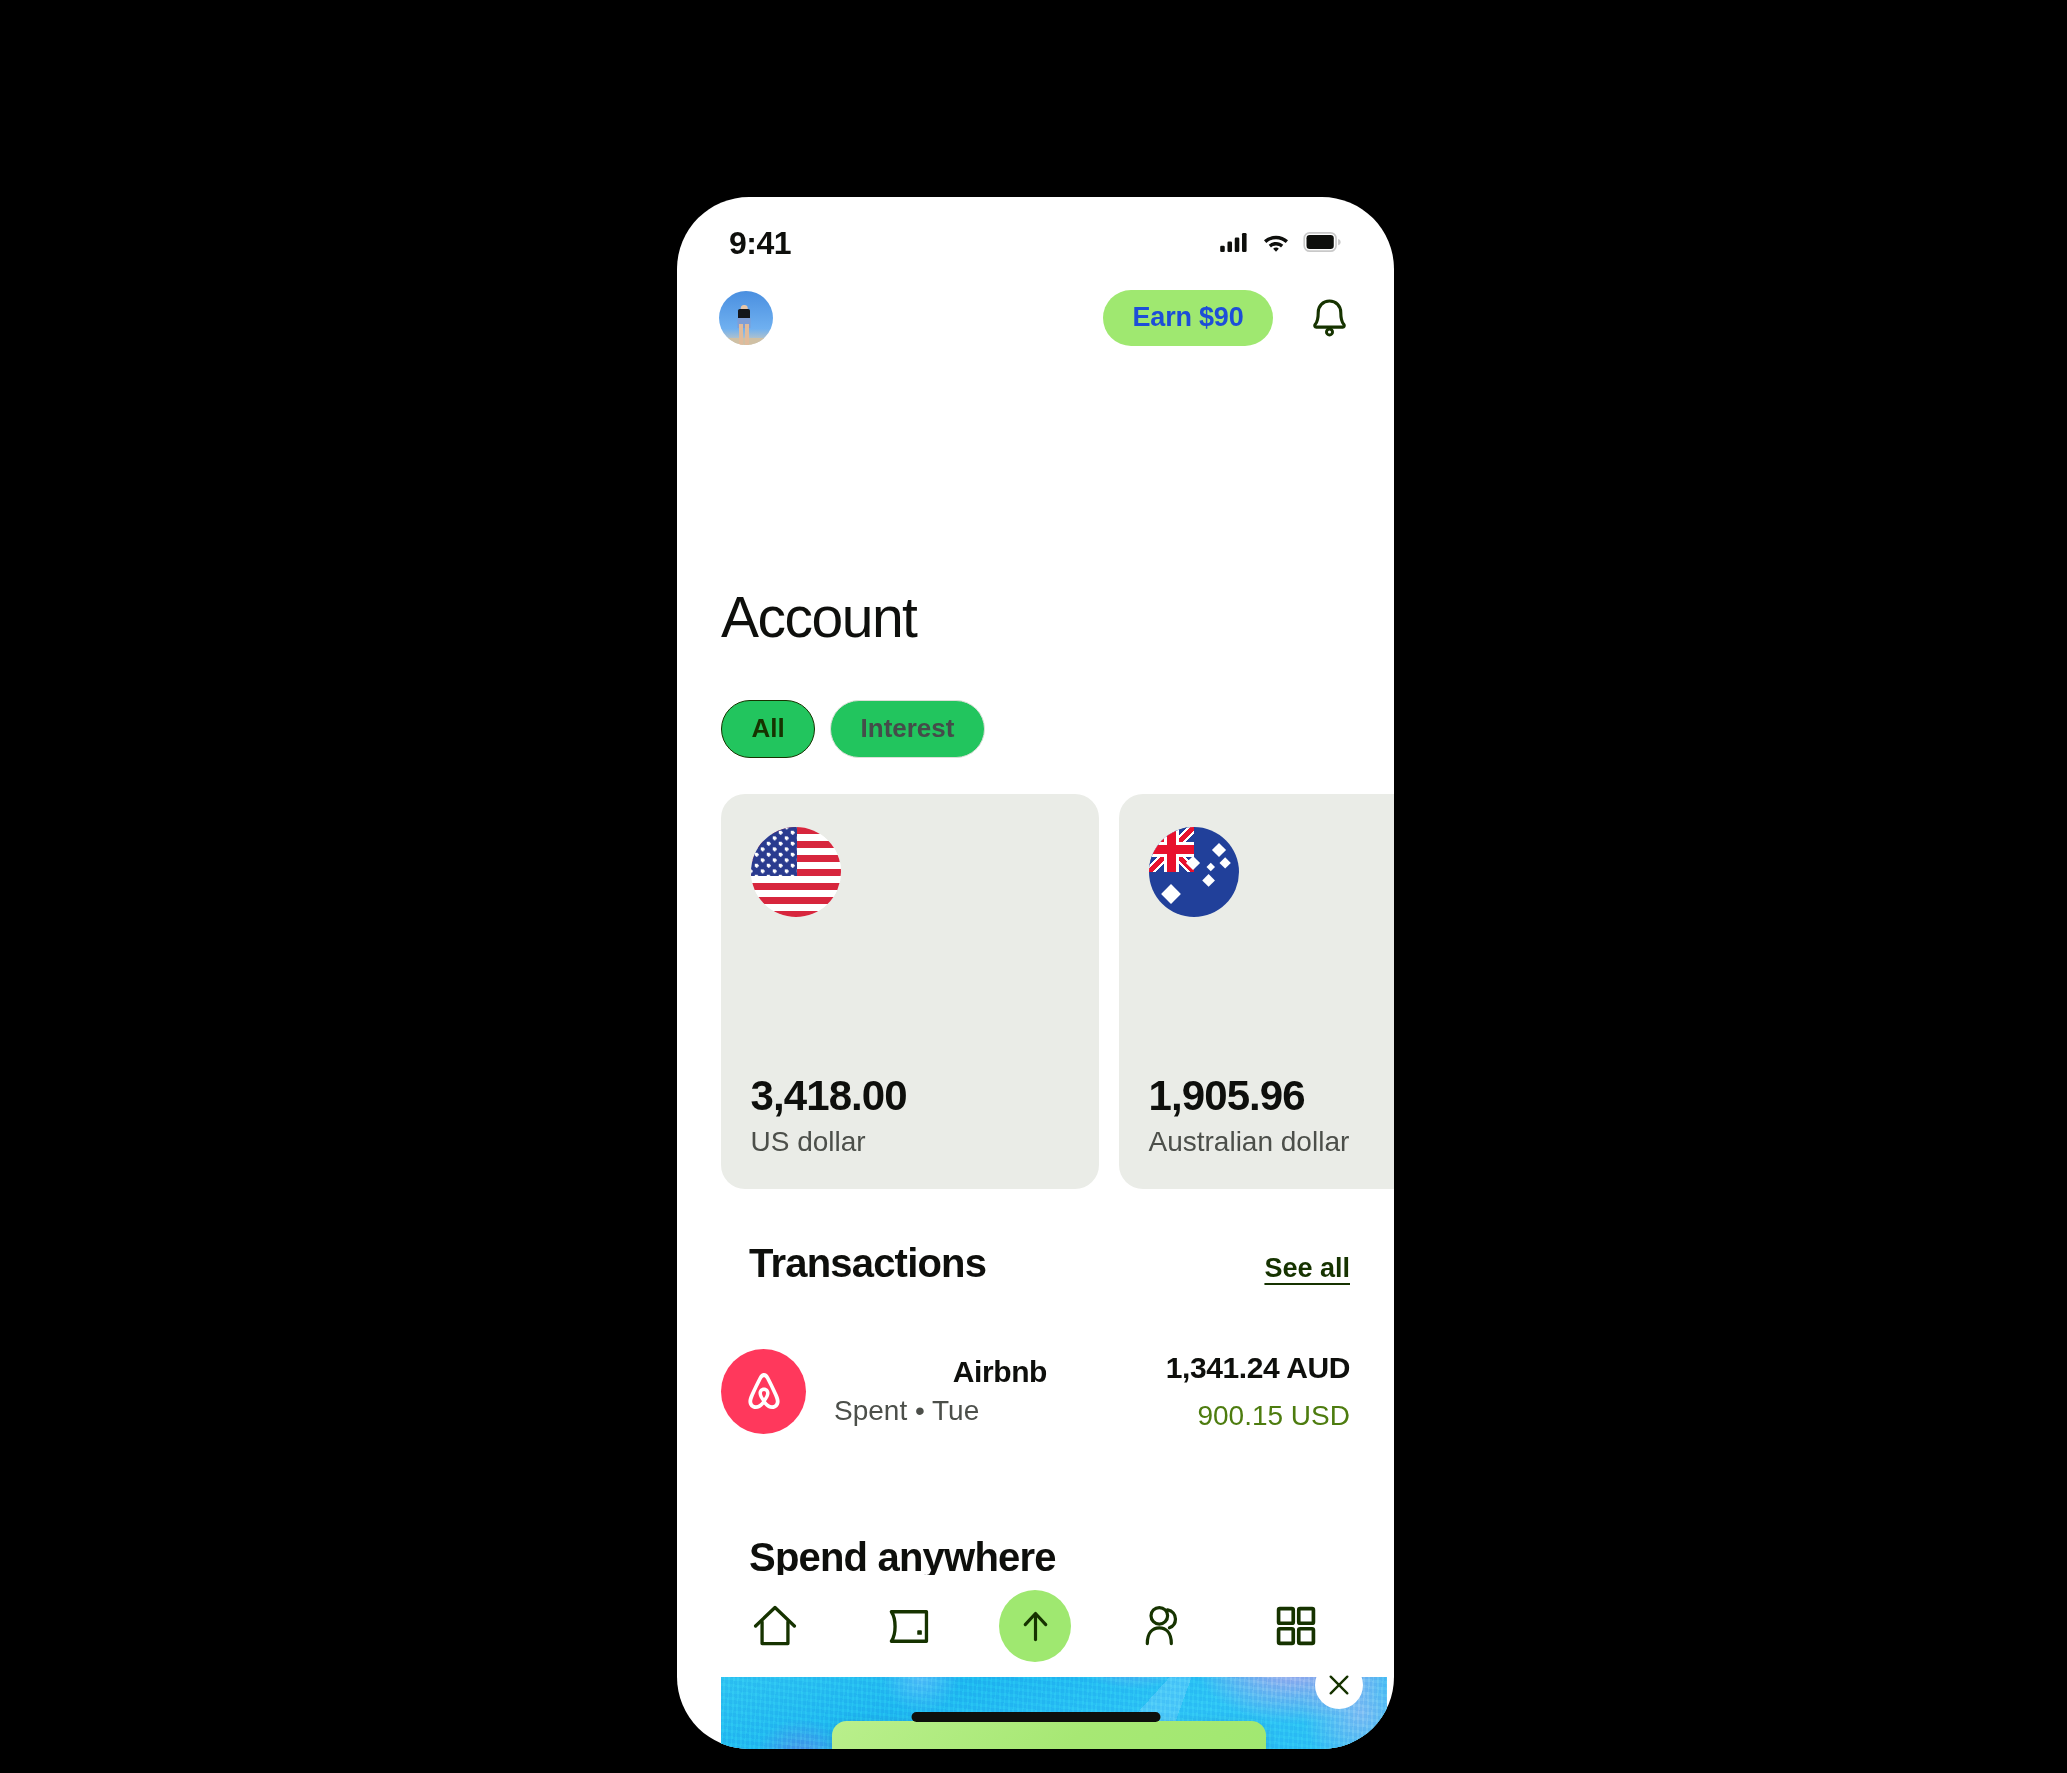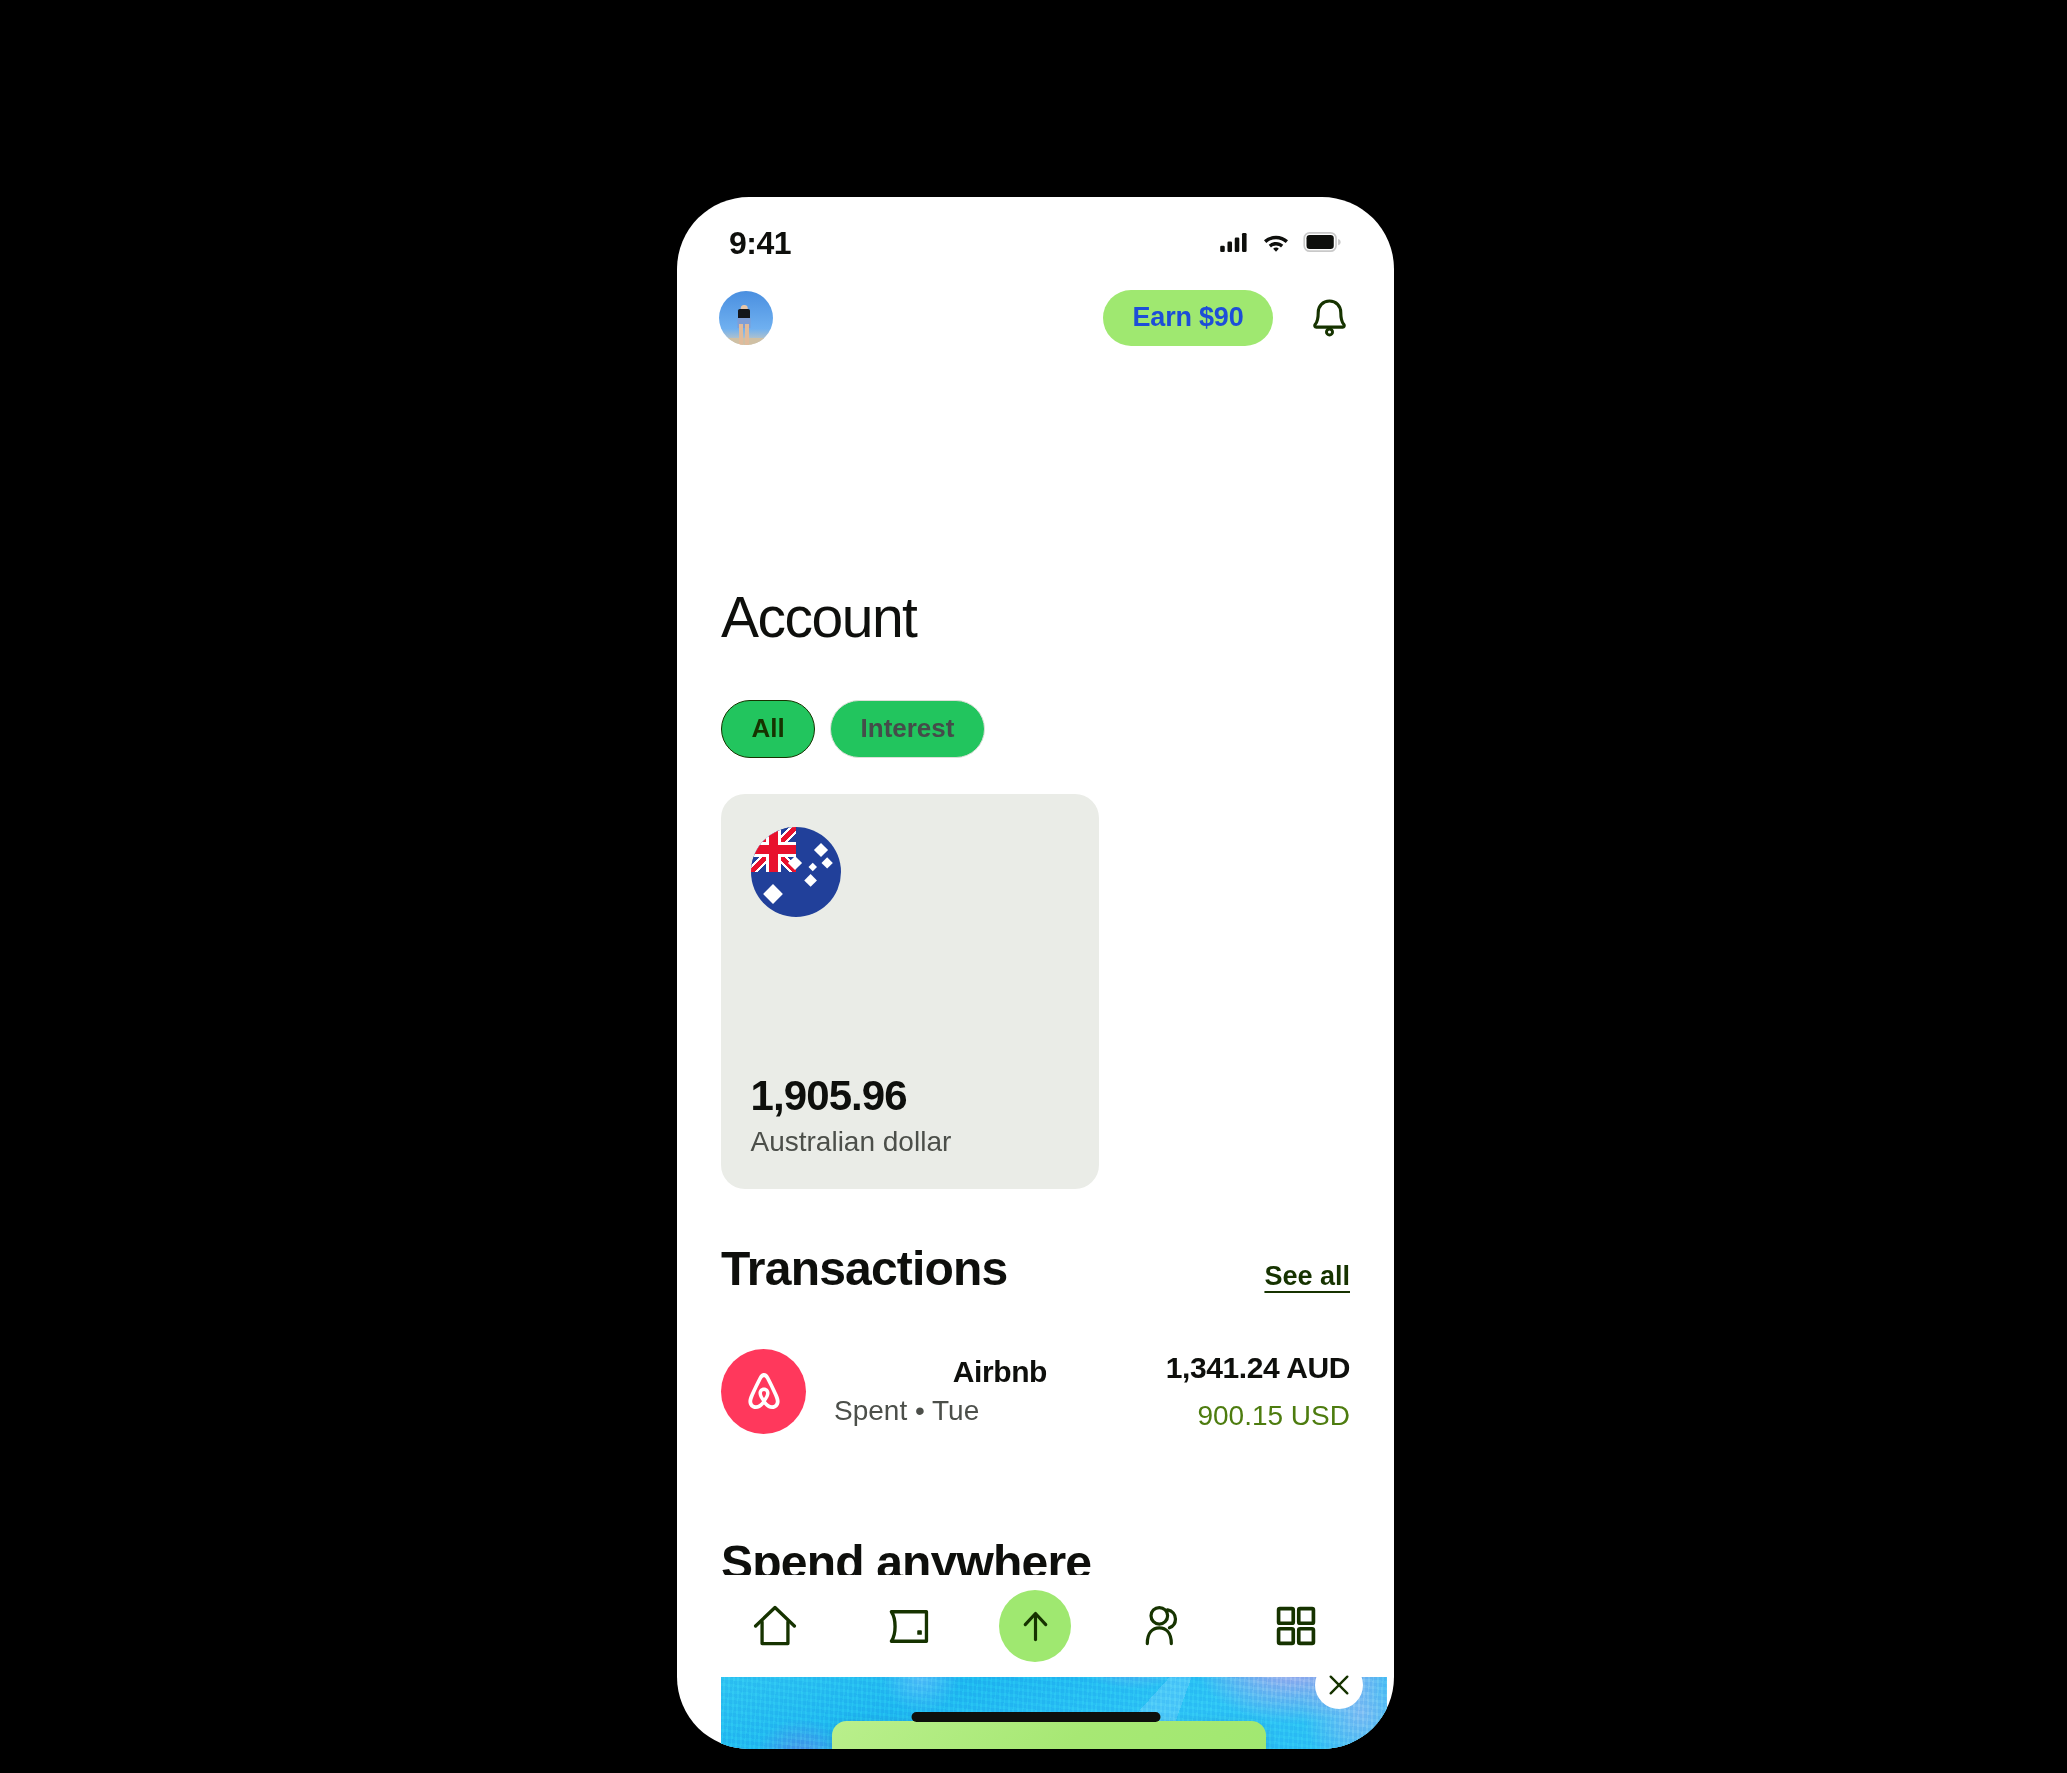--- a/index.html
+++ b/index.html
@@ -287,24 +287,25 @@
   
   .section-head {
     position: absolute;
     left: 44px;
     width: 629px;
     display: flex;
     align-items: baseline;
     justify-content: space-between;
   }
   .section-title {
-    font-size: 48px;
+    font-size: 40px;
     font-weight: bold;
     color: #0e0f0c;
     letter-spacing: -0.8px;
+    margin-left: 28px;
   }
   .see-all {
     font-size: 27px;
     font-weight: bold;
     color: #163300;
     text-decoration: underline;
     text-underline-offset: 5.5px;
     cursor: pointer;
   }
 
@@ -506,20 +507,31 @@
 
   <div class="page-title">Account</div>
 
   <div class="chips">
     <button class="chip active">All</button>
     <button class="chip inactive">Interest</button>
   </div>
 
   <div class="cards-scroll">
 
+    <div class="bal-card">
+      <div class="flag flag-us">
+        <div class="stripes"></div>
+        <div class="canton"></div>
+        <div class="stars"></div>
+      </div>
+      <div class="bal-texts">
+        <div class="bal-amount">3,418.00</div>
+        <div class="bal-name">US dollar</div>
+      </div>
+    </div>
 
     <div class="bal-card">
       <div class="flag flag-au">
         <div class="uj"></div>
         <div class="cross-w"></div>
         <div class="cross-r"></div>
         <div class="au-star" style="left:17%;top:67%;width:14px;height:14px;"></div>
         <div class="au-star" style="left:62%;top:54%;width:9.2px;height:9.2px;"></div>
         <div class="au-star" style="left:73%;top:20%;width:10px;height:10px;"></div>
         <div class="au-star" style="left:44%;top:34%;width:10px;height:10px;"></div>

